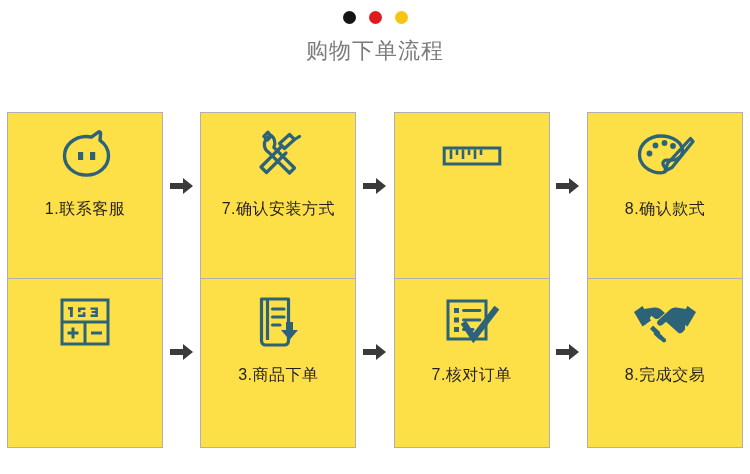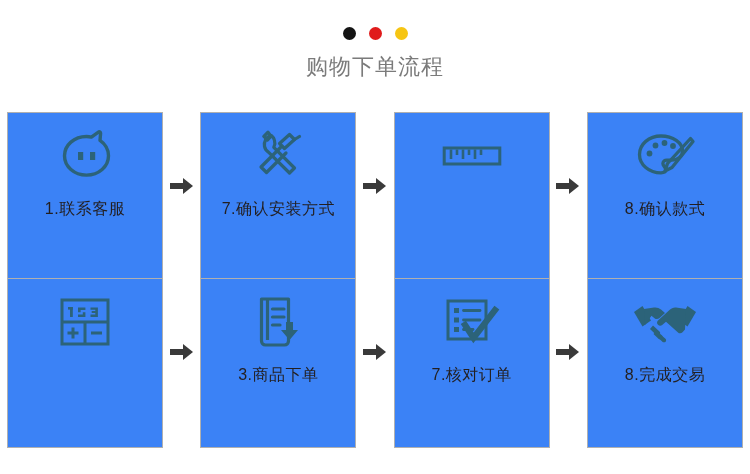--- a/index.html
+++ b/index.html
@@ -11,21 +11,21 @@
     height: 474px;
     background: #ffffff;
     font-family: "Liberation Sans", "DejaVu Sans", sans-serif;
     overflow: hidden;
     position: relative;
   }
 
   
   .header {
     width: 100%;
-    padding-top: 24px;
+    padding-top: 8px;
     box-sizing: border-box;
     text-align: center;
   }
   .dots {
     display: flex;
     justify-content: center;
     align-items: center;
     gap: 13px;
     height: 18px;
   }
@@ -55,21 +55,21 @@
     display: flex;
     align-items: stretch;
     height: 147px;
     margin-bottom: 19px;
   }
   .step-box {
     width: 156px;
     height: 170px;
     box-sizing: border-box;
     border: 1px solid #b0b0b0;
-    background: #3b82f6;
+    background: #fde047;
     display: flex;
     flex-direction: column;
     align-items: center;
     justify-content: flex-start;
     flex: 0 0 auto;
   }
   .icon-wrap {
     height: 86px;
     display: flex;
     align-items: center;

